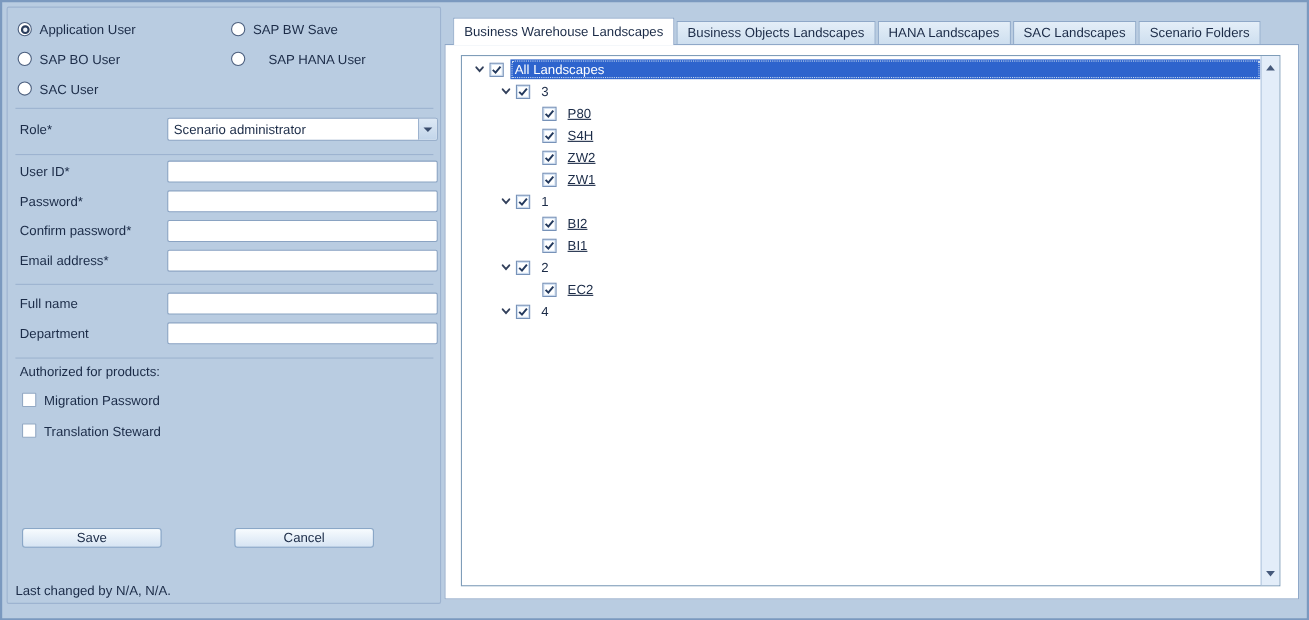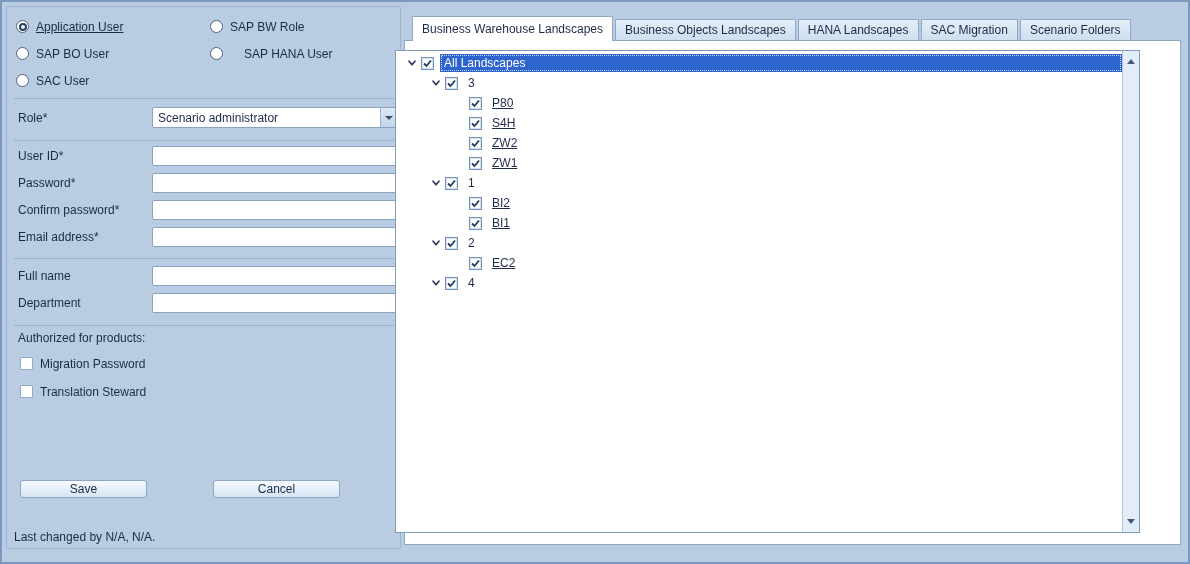--- a/index.html
+++ b/index.html
@@ -80,21 +80,21 @@
   .tab.active{
     background:#fff; height:25px; margin-bottom:-1px; z-index:4; position:relative;
   }
 
   .content-panel{
     position:absolute; left:404px; top:40px; width:777px; height:505px;
     background:#fff; border:1px solid #8fa8c8; z-index:1;
   }
 
   .tree-panel{
-    position:absolute; left:395px; top:50px; width:745px; height:483px;
+    position:absolute; left:419px; top:50px; width:745px; height:483px;
     background:#fff; border:1px solid #7f9db9; z-index:2;text-align:center;
   }
   .tree-rows{ position:absolute; left:0; top:2px; right:17px; bottom:0; overflow:hidden; }
 
   .tree-row{ display:flex; align-items:center; height:20px; }
   .tree-row.lvl0{ padding-left:7px; }
   .tree-row.lvl1{ padding-left:31px; }
   .tree-row.lvl2{ padding-left:55px;text-decoration:underline; }
   .exp{ width:18px; height:20px; flex:none; display:flex; align-items:center; justify-content:center; }
   .cb{
@@ -124,24 +124,24 @@
   svg.chk{ display:block; }
 </style>
 </head>
 <body>
 
 <div class="window">
 
   <div class="group-box"></div>
 
   <span class="radio sel" style="left:16px; top:20px;"></span>
-  <span class="lbl-txt" style="left:36px; top:20px;text-decoration:underline;">Application User</span>
+  <span class="lbl-txt" style="left:36px; top:20px;">Application User</span>
 
   <span class="radio" style="left:210px; top:20px;"></span>
-  <span class="lbl-txt" style="left:230px; top:20px;">SAP BW Role</span>
+  <span class="lbl-txt" style="left:230px; top:20px;">SAP BW Save</span>
 
   <span class="radio" style="left:16px; top:47px;"></span>
   <span class="lbl-txt" style="left:36px; top:47px;">SAP BO User</span>
 
   <span class="radio" style="left:210px; top:47px;"></span>
   <span class="lbl-txt" style="left:244px; top:47px;">SAP HANA User</span>
 
   <span class="radio" style="left:16px; top:74px;"></span>
   <span class="lbl-txt" style="left:36px; top:74px;">SAC User</span>
 
@@ -198,21 +198,21 @@
     <div class="tab active">
         <span>Business Warehouse Landscapes</span>
       </div>
     <div class="tab">
         <span>Business Objects Landscapes</span>
       </div>
     <div class="tab">
         <span>HANA Landscapes</span>
       </div>
     <div class="tab">
-        <span>SAC Migration</span>
+        <span>SAC Landscapes</span>
       </div>
     <div class="tab">
         <span>Scenario Folders</span>
       </div>
   </div>
 
   <div class="tree-panel">
     <div class="tree-rows">
 
       <div class="tree-row lvl0 selected">

